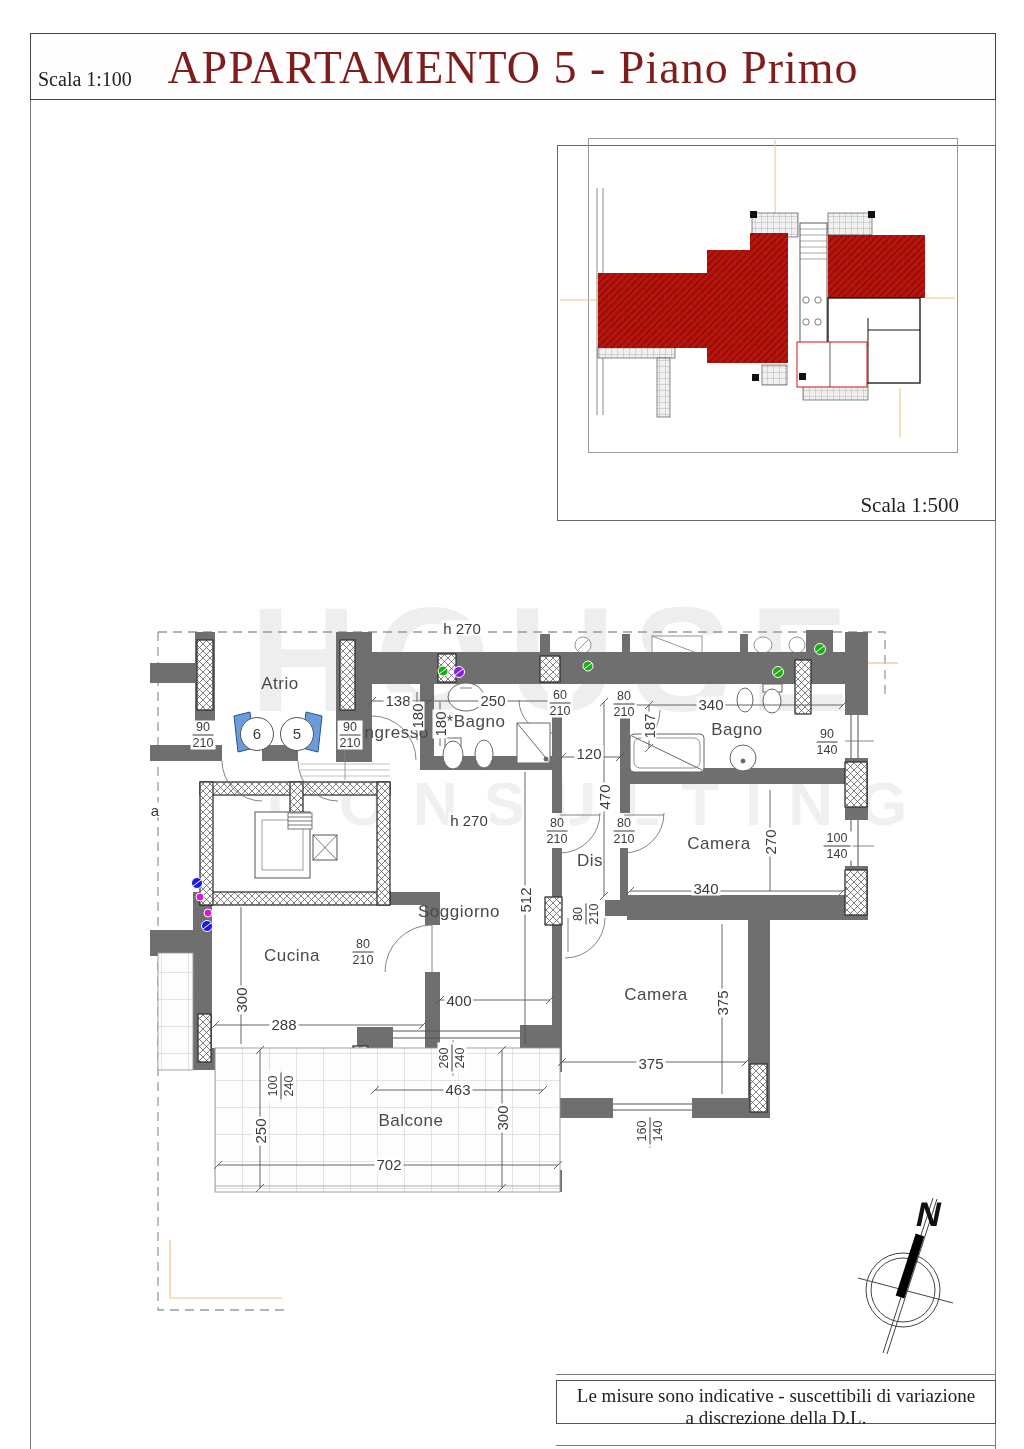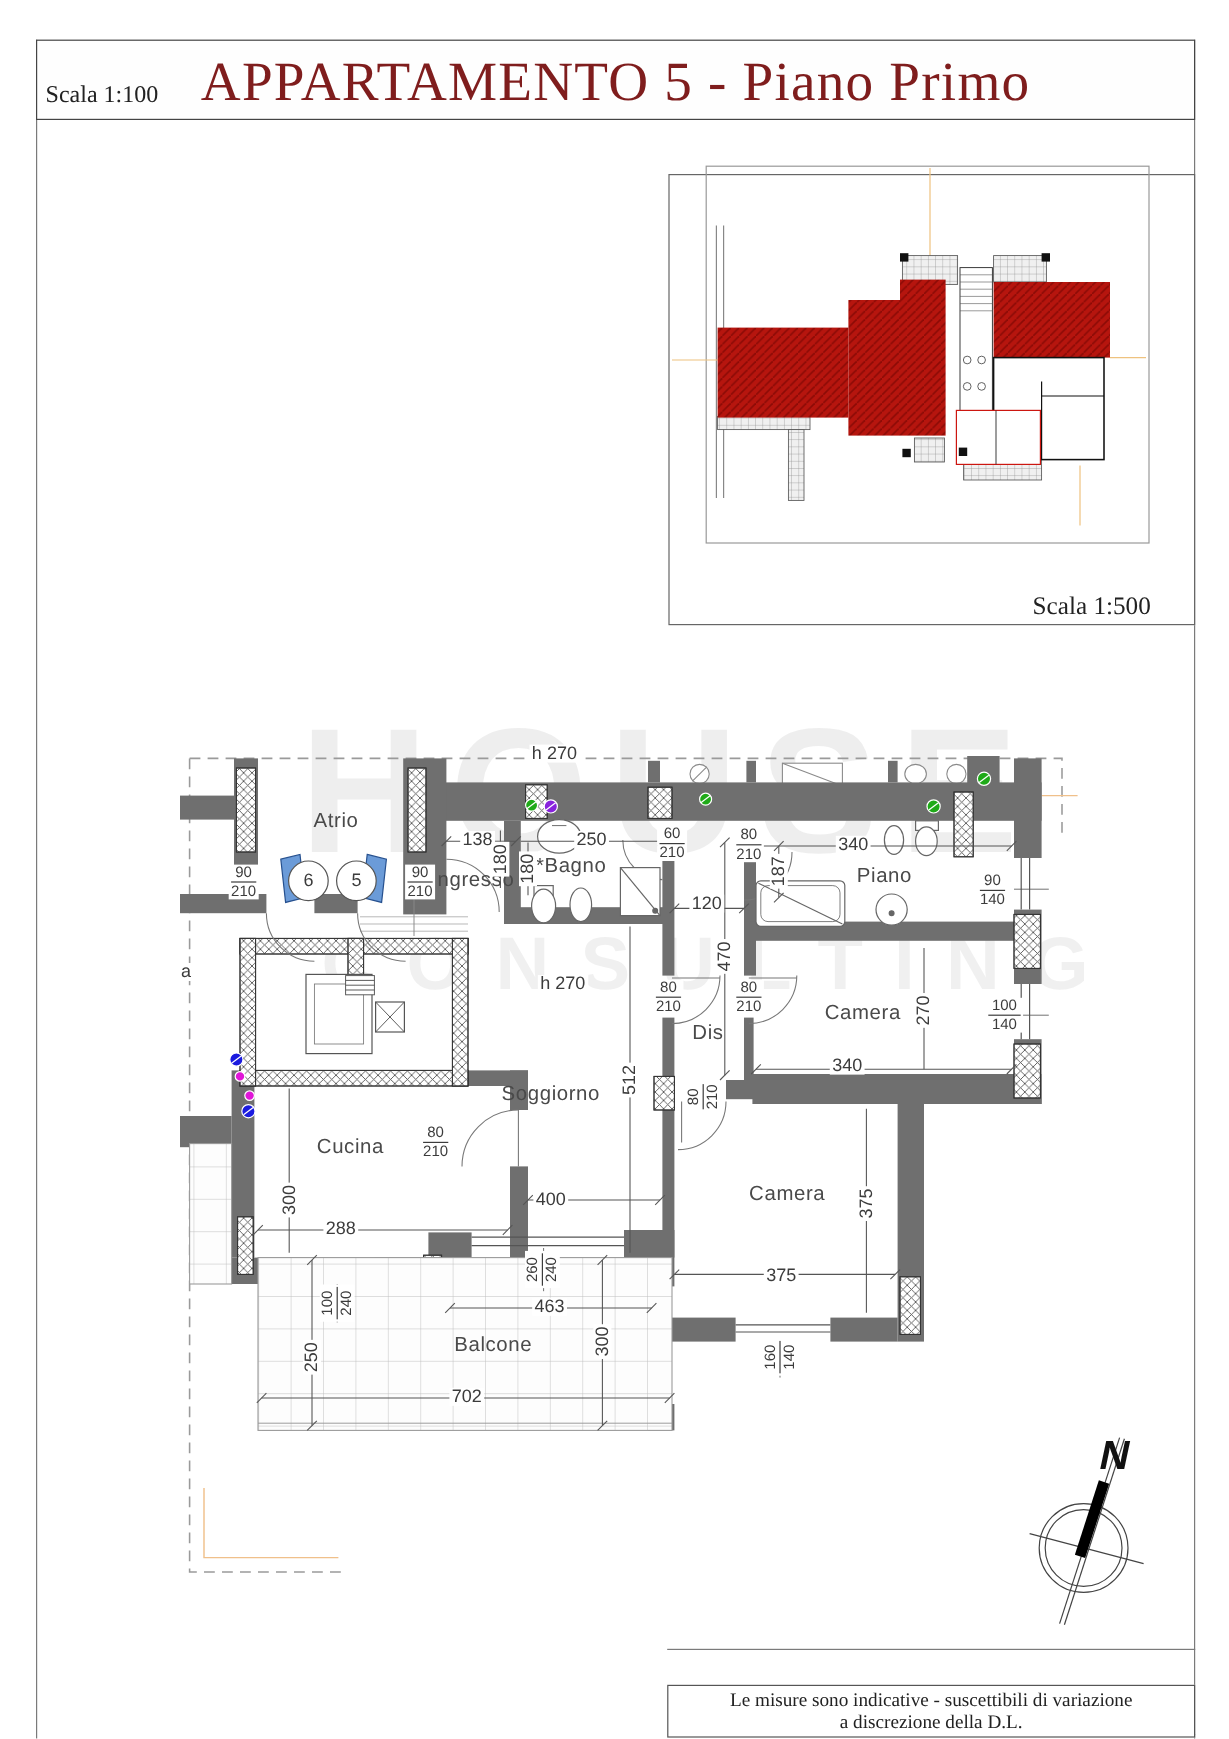--- a/index.html
+++ b/index.html
@@ -18,22 +18,22 @@
               font-size:20px;color:#222;}
   #keyplan-frame{position:absolute;left:557px;top:113px;width:439px;height:376px;
                  border:1.2px solid #666;box-sizing:border-box;background:#fff;margin-top:32px;}
   #keyplan-inner{position:absolute;left:588px;top:138px;width:370px;height:315px;
                  border:1px solid #999;box-sizing:border-box;}
   #scale-overview{position:absolute;right:36px;bottom:2px;font-family:"Liberation Serif",serif;
               font-size:21px;color:#222;}
   
   #footer-box{position:absolute;left:556px;top:1380px;width:440px;height:44px;
               border:1.4px solid #555;box-sizing:border-box;background:#fff;
-              font-family:"Liberation Serif",serif;font-size:16px;color:#222;
-              text-align:center;padding-top:4px;margin-top:24px;}
+              font-family:"Liberation Serif",serif;font-size:19px;color:#222;
+              text-align:center;padding-top:4px;}
   
   .wm{position:absolute;color:rgba(90,90,90,0.10);font-weight:bold;white-space:nowrap;}
   #wm1{left:250px;top:575px;font-size:148px;letter-spacing:18px;}
   #wm2{left:268px;top:768px;font-size:62px;letter-spacing:26px;color:rgba(90,90,90,0.09);}
   
   .room-label{position:absolute;transform:translate(-50%,-50%);font-size:17px;color:#4a4a4a;
               letter-spacing:0.5px;white-space:nowrap;}
   .dim{position:absolute;transform:translate(-50%,-50%);font-size:15px;color:#3c3c3c;
        background:#fff;padding:0 2px;white-space:nowrap;line-height:15px;}
   .dim.rot{transform:translate(-50%,-50%) rotate(-90deg);}
@@ -378,21 +378,21 @@
       <line x1="887" y1="1354" x2="937" y2="1199"></line>
       <line x1="858" y1="1278" x2="953" y2="1303"></line>
       <line x1="920" y1="1235" x2="900" y2="1297" stroke="#000" stroke-width="9"></line>
     </g>
   </svg>
 
   <div id="labels" class="abs" style="left:0;top:0;width:1024px;height:1449px;">
       <div class="room-label" style="left: 280px; top: 684px;">Atrio</div>
       <div class="room-label" style="left: 394px; top: 733px;">Ingresso</div>
       <div class="room-label" style="left: 476px; top: 722px;">*Bagno</div>
-      <div class="room-label" style="left: 737px; top: 730px;">Piano</div>
+      <div class="room-label" style="left: 737px; top: 730px;">Bagno</div>
       <div class="room-label" style="left: 719px; top: 844px;">Camera</div>
       <div class="room-label" style="left: 590px; top: 861px;">Dis</div>
       <div class="room-label" style="left: 459px; top: 912px;">Soggiorno</div>
       <div class="room-label" style="left: 292px; top: 956px;">Cucina</div>
       <div class="room-label" style="left: 656px; top: 995px;">Camera</div>
       <div class="room-label" style="left: 411px; top: 1121px;">Balcone</div>
       <div class="dim" style="left: 462px; top: 628px;">h 270</div>
       <div class="dim" style="left: 398px; top: 700px;">138</div>
       <div class="dim" style="left: 493px; top: 700px;">250</div>
       <div class="dim" style="left: 711px; top: 704px;">340</div>

